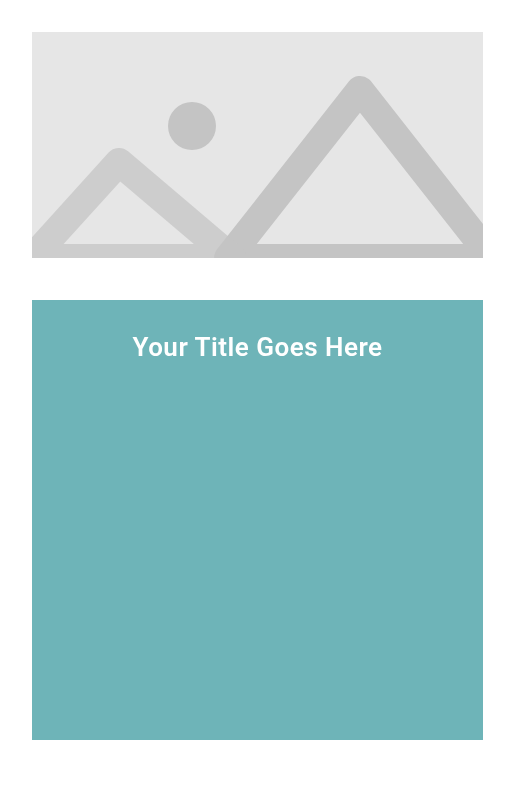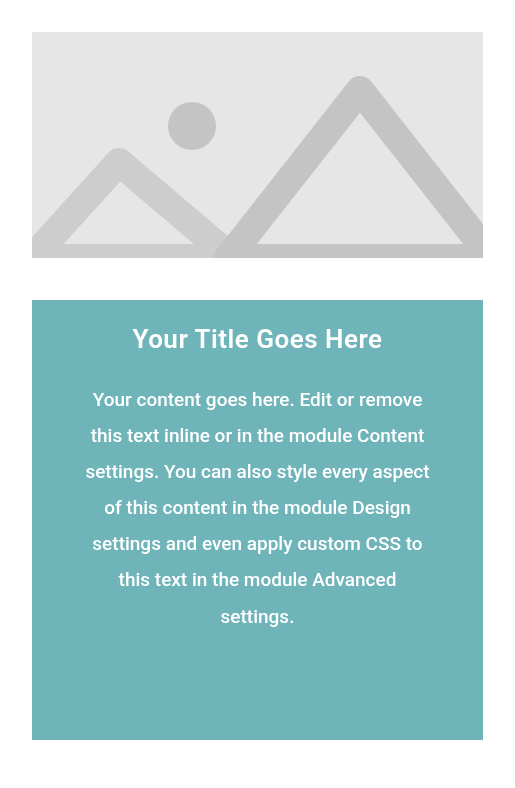--- a/index.html
+++ b/index.html
@@ -17,21 +17,21 @@
     .image-placeholder {
       width: 100%;
       height: 226px;
       background: #e6e6e6;
       position: relative;
       overflow: hidden;
     }
     .content-card {
       margin-top: 42px;
       background: #6eb4b8;
-      padding: 24px 48px 64px 48px;
+      padding: 32px 48px 64px 48px;
       text-align: center;
       min-height: 440px;
     }
     .content-title {
       color: #ffffff;
       font-size: 26px;
       font-weight: 600;
       letter-spacing: 0.5px;
       margin-bottom: 28px;
     }
@@ -49,14 +49,13 @@
   <svg width="100%" height="100%" viewBox="0 0 451 226" preserveAspectRatio="xMidYMid slice">
     <rect width="451" height="226" fill="#e6e6e6"></rect>
     <circle cx="160" cy="94" r="24" fill="#c4c4c4"></circle>
     <path d="M 196 226 L 328 58 L 460 226 Z" fill="none" stroke="#c4c4c4" stroke-width="28" stroke-linejoin="round"></path>
     <path d="M 0 226 L 87 130 L 200 226 Z" fill="none" stroke="#c4c4c4" stroke-width="28" stroke-linejoin="round" opacity="0.75"></path>
   </svg>
 </div>
 
 <div class="content-card">
   <h2 class="content-title">Your Title Goes Here</h2>
-  <p class="content-body">Your content goes here. Edit or remove this text inline or in the module Content settings. You can also style every aspect of this content in the module Design settings and even apply custom CSS to this text in the module Advanced settings.</p>
 </div>
 
 </body></html>

